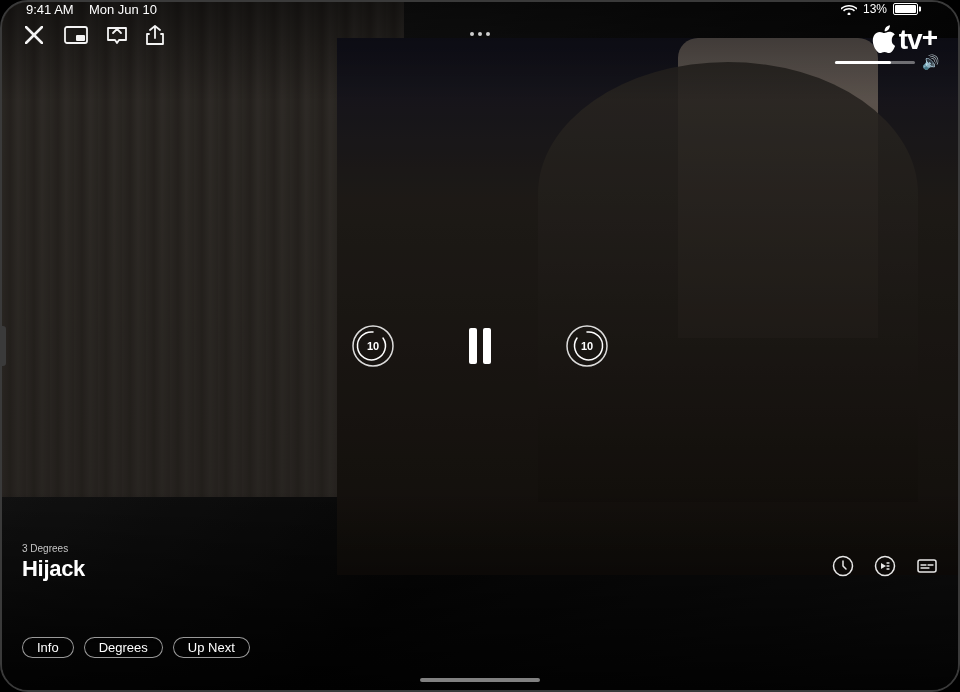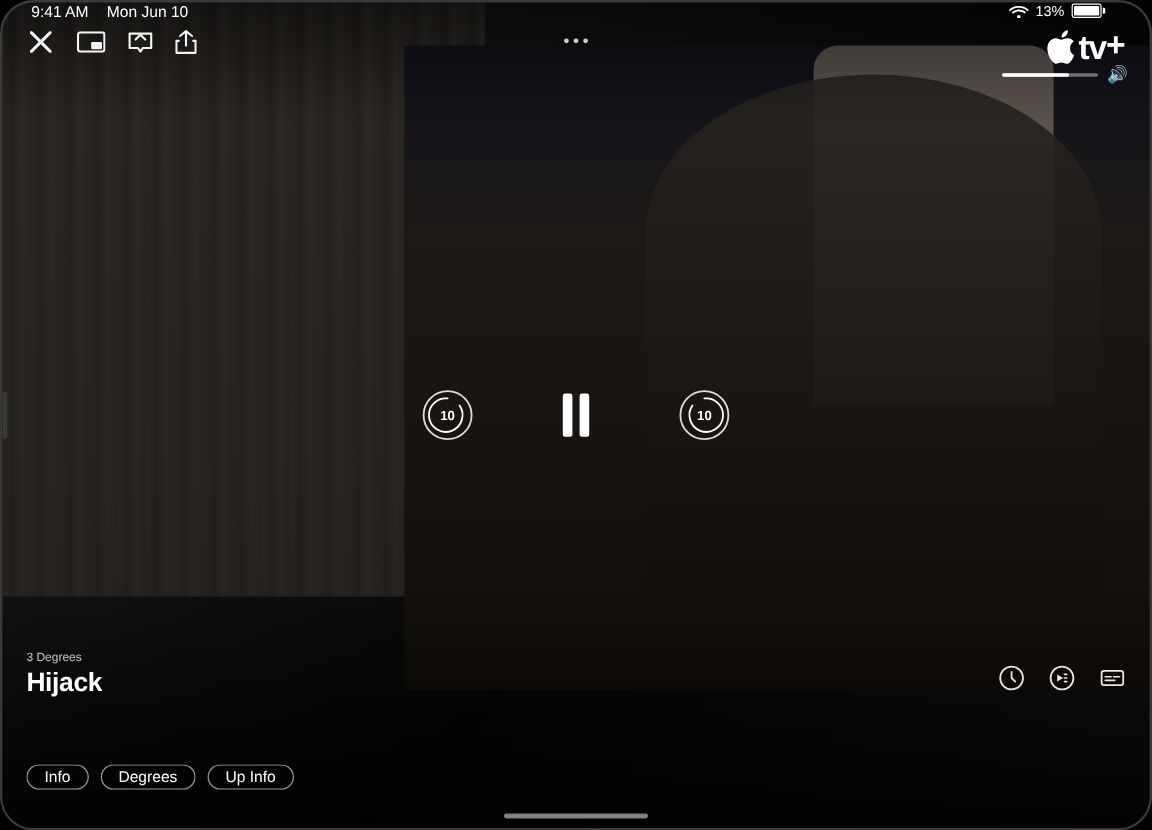--- a/index.html
+++ b/index.html
@@ -658,21 +658,21 @@
           <rect x="2" y="5" width="18" height="12" rx="2" stroke="white" stroke-width="1.5"></rect>
           <path d="M5 10h5M5 13h8M12 10h5" stroke="white" stroke-width="1.3" stroke-linecap="round"></path>
         </svg>
       </div>
     </div>
 
 
     <div class="bottom-buttons">
       <button class="pill-button">Info</button>
       <button class="pill-button">Degrees</button>
-      <button class="pill-button">Up Info</button>
+      <button class="pill-button">Up Next</button>
     </div>
 
   </div>
 
   <div class="side-notch"></div>
 
   <div class="home-indicator"></div>
 
 </div>
 

